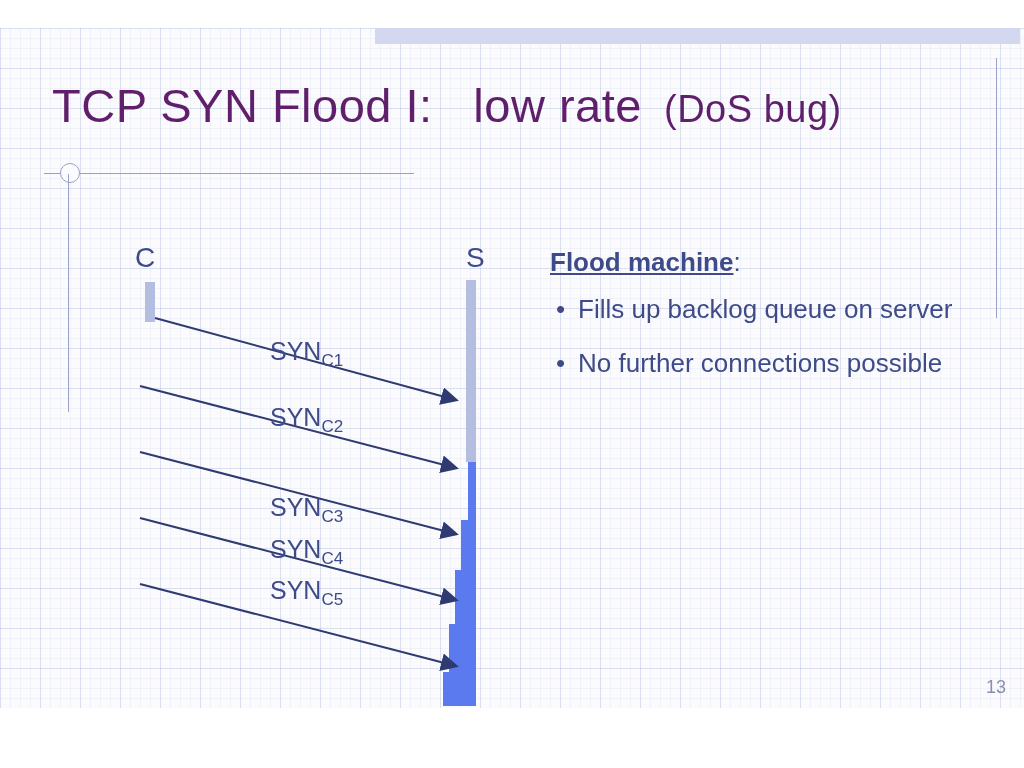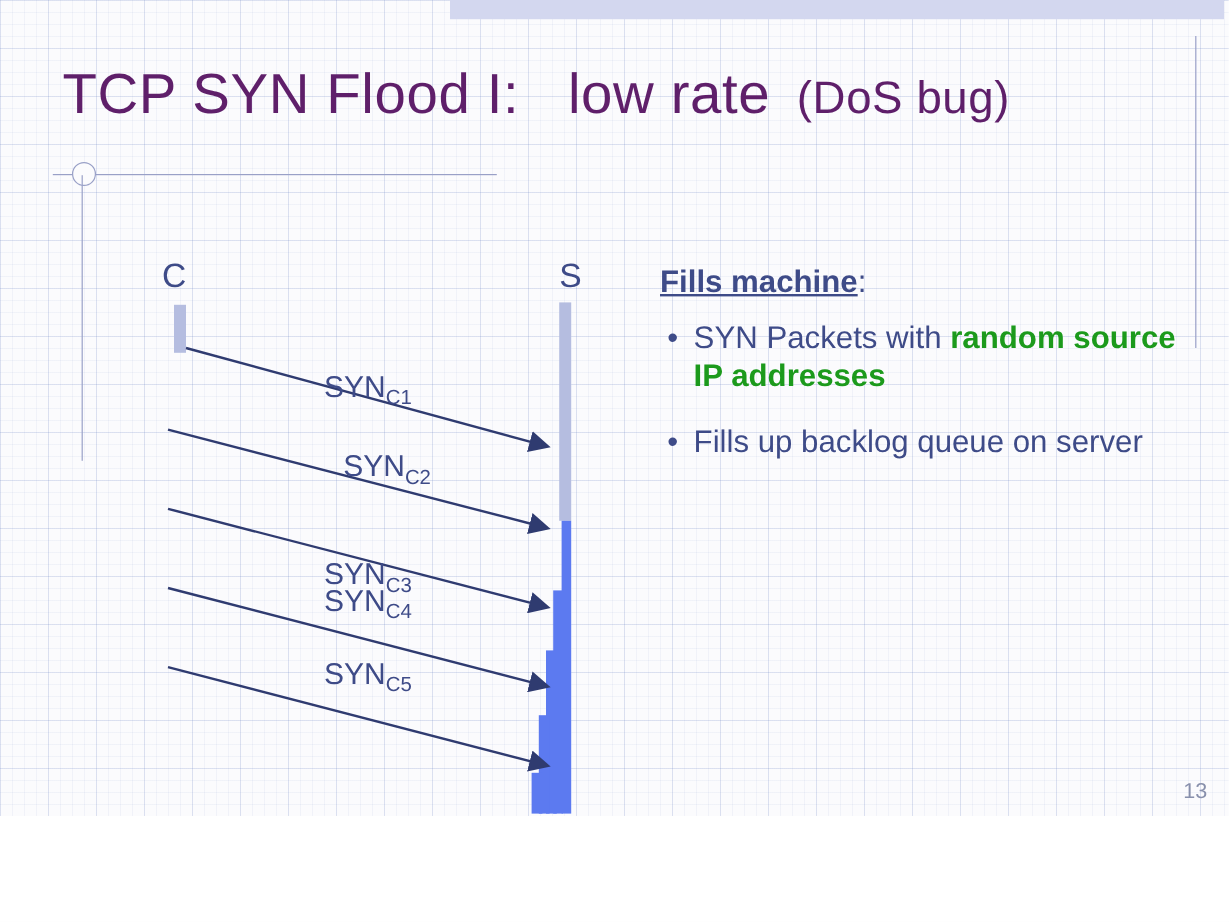--- a/index.html
+++ b/index.html
@@ -19,20 +19,21 @@
       repeating-linear-gradient(to right,
         rgba(120,140,200,0.18) 0 1px, transparent 1px 40px),
       repeating-linear-gradient(to bottom,
         rgba(120,140,200,0.18) 0 1px, transparent 1px 40px),
       
       repeating-linear-gradient(to right,
         rgba(120,140,200,0.08) 0 1px, transparent 1px 10px),
       repeating-linear-gradient(to bottom,
         rgba(120,140,200,0.08) 0 1px, transparent 1px 10px),
       #fbfbfd;
+    margin-top: 28px;
   }
 
   
   .topstrip {
     position: absolute;
     top: 0;
     height: 16px;
     background: #d3d7ef;
   }
   .pagenum {
@@ -235,41 +236,41 @@
       <line x1="10" y1="98" x2="326" y2="180"></line>
       <line x1="10" y1="164" x2="326" y2="246"></line>
       <line x1="10" y1="230" x2="326" y2="312"></line>
       <line x1="10" y1="296" x2="326" y2="378"></line>
     </g>
   </svg>
 
   <div class="syn-label" style="left:270px; top:309px">
     <span>SYN</span><sub>C1</sub>
   </div>
-  <div class="syn-label" style="left:286px; top:375px">
+  <div class="syn-label" style="left:270px; top:375px">
     <span>SYN</span><sub>C2</sub>
   </div>
   <div class="syn-label" style="left:270px; top:465px">
     <span>SYN</span><sub>C3</sub>
   </div>
-  <div class="syn-label" style="left:270px; top:487px">
+  <div class="syn-label" style="left:270px; top:507px">
     <span>SYN</span><sub>C4</sub>
   </div>
   <div class="syn-label" style="left:270px; top:548px">
     <span>SYN</span><sub>C5</sub>
   </div>
 
   <div class="panel">
     <div>
-      <span class="heading">Fills machine</span><span>:</span>
+      <span class="heading">Flood machine</span><span>:</span>
     </div>
     <ul>
       <li>
-        <span>SYN Packets with </span><span class="green">random source IP addresses</span><span></span>
+        <span>Fills up backlog queue on server</span>
       </li>
       <li>
-        <span>Fills up backlog queue on server</span>
+        <span>No further connections possible</span>
       </li>
     </ul>
   </div>
 
   <div class="pagenum">13</div>
 </div>
 
 </body></html>

